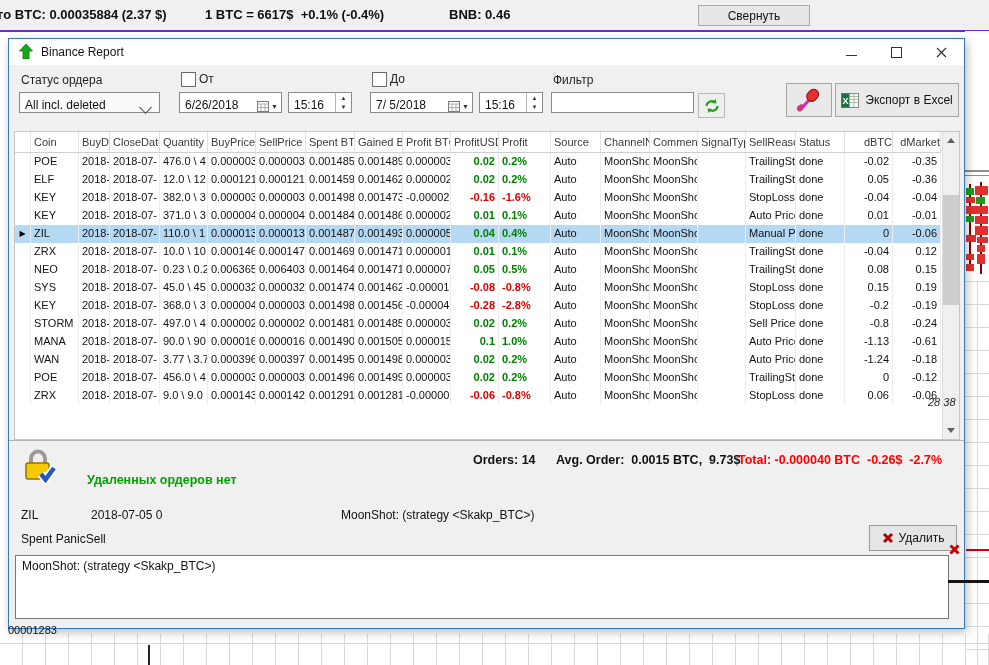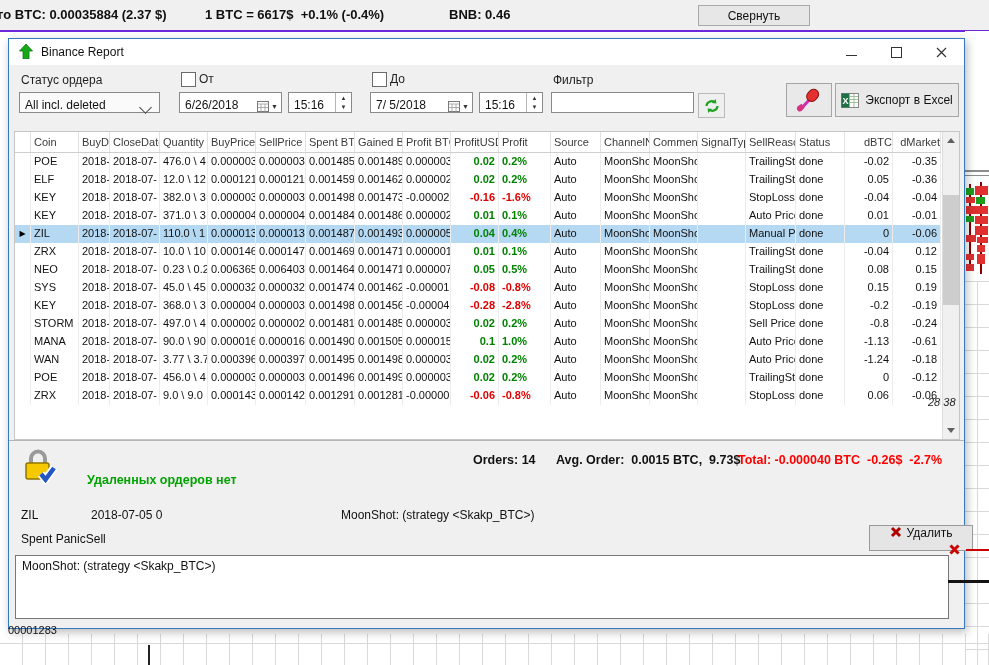--- a/index.html
+++ b/index.html
@@ -104,22 +104,22 @@
   .enc1{position:absolute;left:62px;top:10px;color:#00a300;font-weight:bold;font-size:12.5px;}
   .enc2{position:absolute;left:62px;top:32px;color:#00a300;font-weight:bold;font-size:12.5px;margin-left:16px;}
   .st-orders{position:absolute;left:464px;top:12px;font-weight:bold;font-size:12.5px;color:#111;white-space:pre;}
   .st-avg{position:absolute;left:547px;top:12px;font-weight:bold;font-size:12.5px;color:#111;white-space:pre;}
   .st-total{position:absolute;left:729px;top:12px;font-weight:bold;font-size:12.5px;color:#ff0000;white-space:pre;}
 
   
   .det{position:absolute;font-size:12px;color:#111;white-space:pre;}
   .det-coin{left:12px;top:469px;} .det-date{left:82px;top:469px;} .det-channel{left:332px;top:469px;}
   .det-reason{left:12px;top:493px;}
-  .delete-btn{position:absolute;left:860px;top:486px;width:104px;height:26px;background:#e5e5e5;
-         border:1px solid #9a9a9a;font-size:12px;color:#111;display:flex;align-items:flex-start;
+  .delete-btn{position:absolute;left:860px;top:486px;width:88px;height:26px;background:#e5e5e5;
+         border:1px solid #9a9a9a;font-size:12px;color:#111;display:flex;align-items:center;
          justify-content:center;gap:5px;box-sizing:border-box;}
   .comment-box{position:absolute;left:6px;top:516px;width:934px;height:64px;background:#fff;
          border:1px solid #787878;font-size:12px;color:#111;padding:3px 6px;box-sizing:border-box;white-space:pre;}
 </style>
 </head>
 <body>
 
 <div class="screen">
 
   <div class="topbar">

